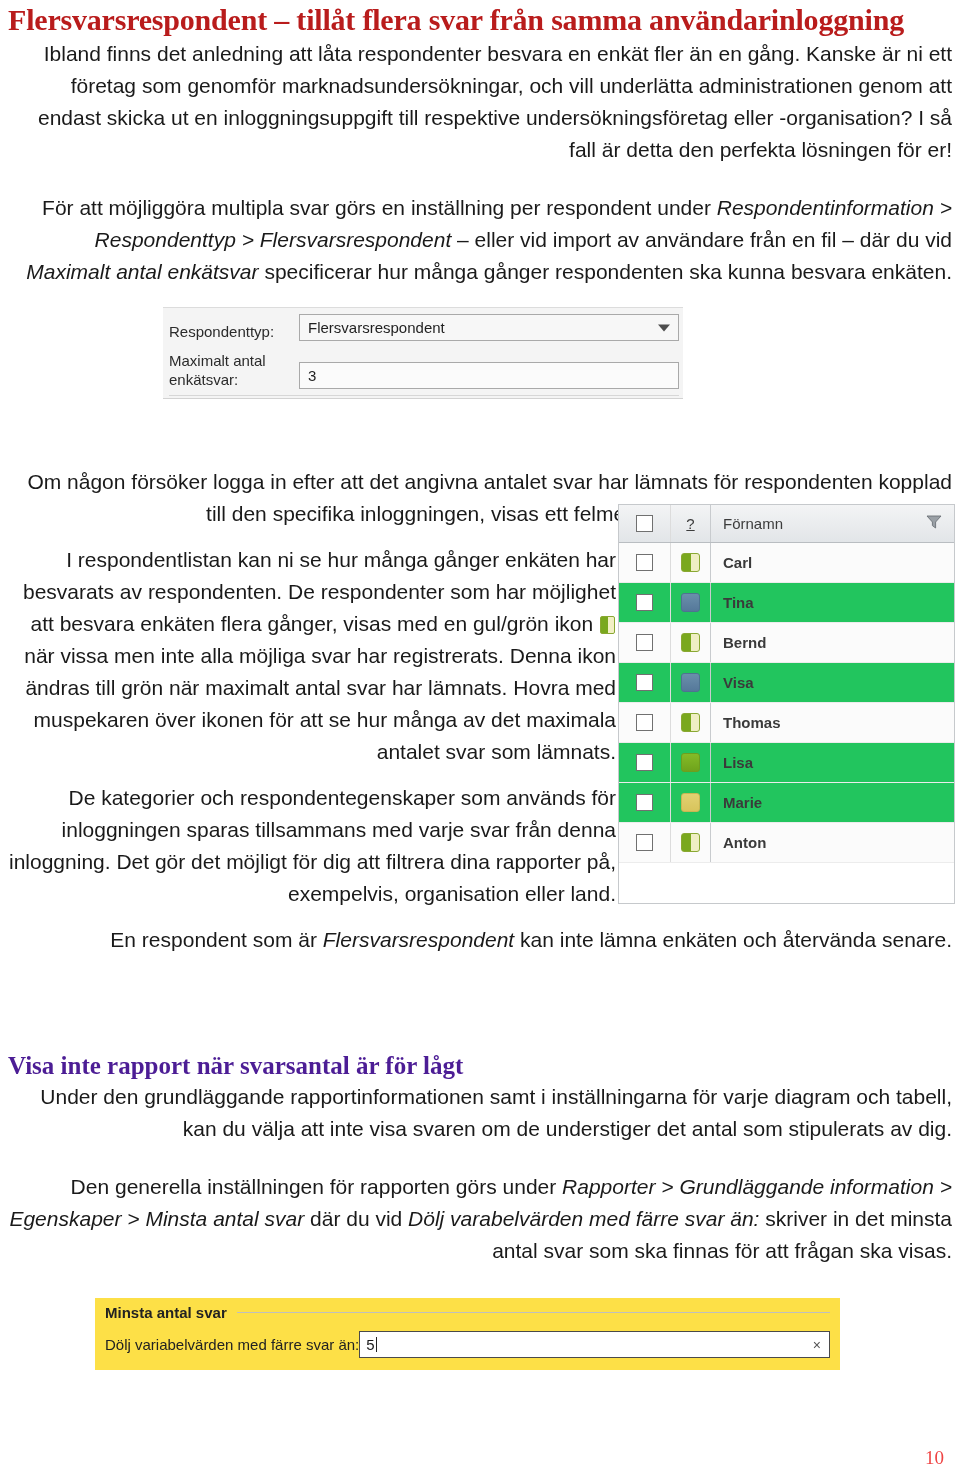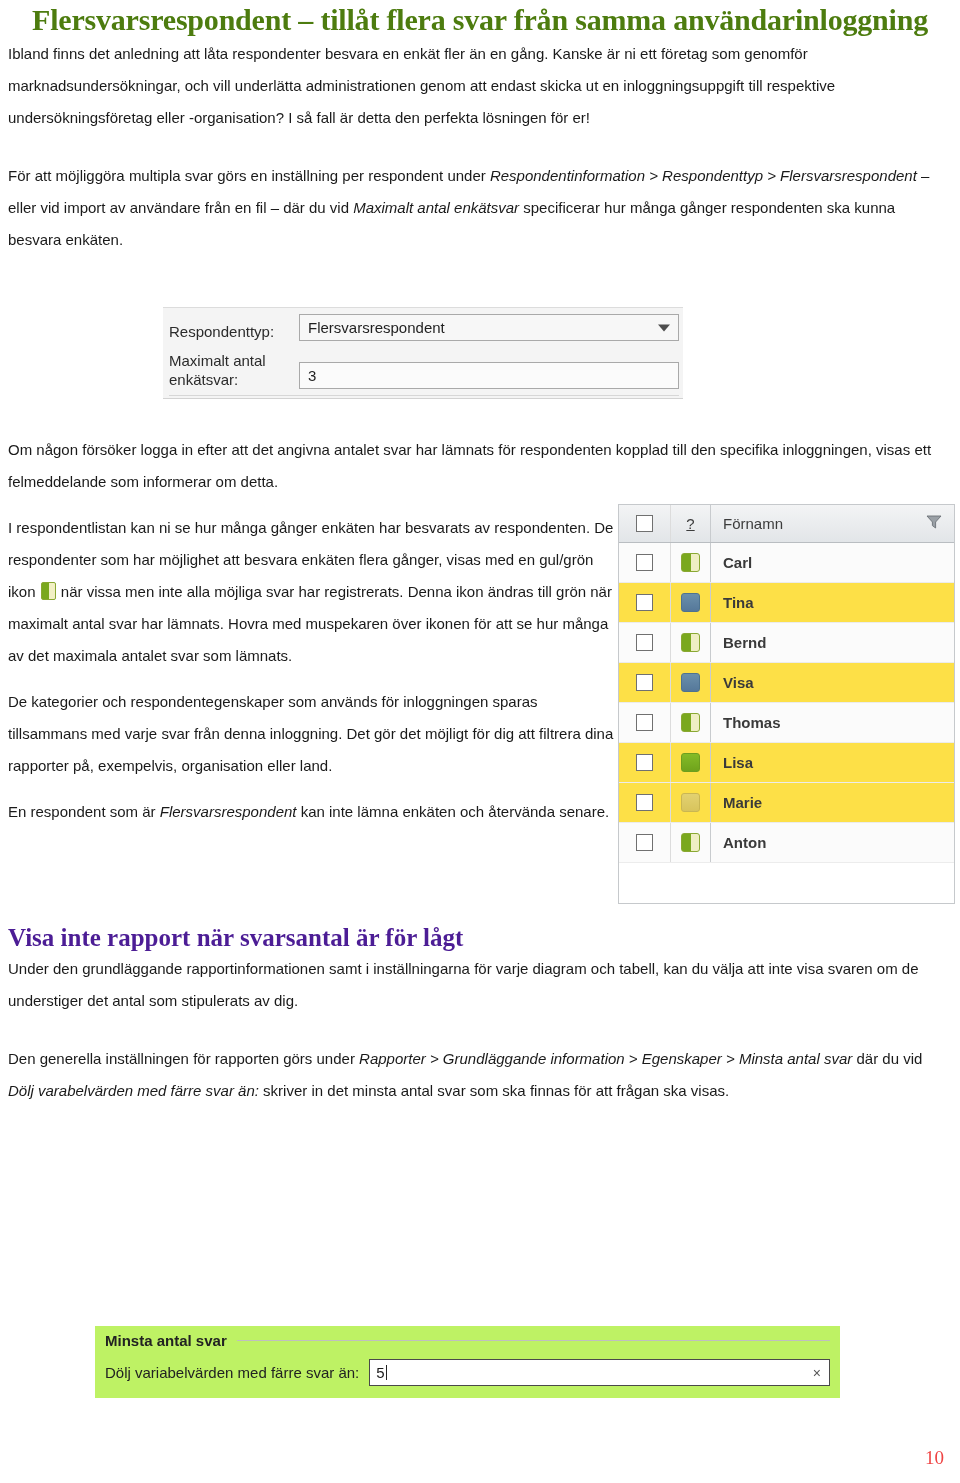--- a/index.html
+++ b/index.html
@@ -20,40 +20,39 @@
     height: 1483px;
     padding: 0 8px;
   }
 
   
   h1.doc-h1 {
     font-family: "Liberation Serif", serif;
     font-size: 30px;
     line-height: 1.05;
     font-weight: 700;
-    color: #4d7c0f;
+    color: #b91c1c;
     margin: 4px 0 2px 0;
     letter-spacing: -0.2px;
-    text-align: center;
   }
   h2.doc-h2 {
     font-family: "Liberation Serif", serif;
     font-size: 25px;
     line-height: 1.1;
     font-weight: 700;
     color: #4c1d95;
     margin: 10px 0 2px 0;
   }
 
   
   p.body {
-    font-size: 15px;
+    font-size: 21px;
     line-height: 32px;
     margin: 0 0 0 0;
-    text-align: left;
+    text-align: right;
     color: #1a1a1a;
   }
   .gap-sm { height: 14px; }
   .gap-md { height: 26px; }
 
   em.it { font-style: italic; }
 
   
   .inline-icon {
     display: inline-block;
@@ -139,21 +138,21 @@
     background: linear-gradient(to bottom, #f3f4f5 0%, #e2e5e8 100%);
     border-bottom: 1px solid #b9bdc1;
   }
   .lst-row {
     display: flex;
     align-items: center;
     height: 40px;
     border-bottom: 1px solid #ececec;
     font-weight: bold;
   }
-  .lst-row.alt { background: #fde047; }
+  .lst-row.alt { background: #22c55e; }
   .lst-row.plain { background: #fbfbfb; }
 
   .col-check {
     width: 52px; flex: 0 0 52px;
     display: flex; align-items: center; justify-content: center;
     border-right: 1px solid #dcdcdc;
     height: 100%;
   }
   .col-icon {
     width: 40px; flex: 0 0 40px;
@@ -197,24 +196,24 @@
   }
   .sq.split   { background: linear-gradient(to right, #7aa81e 0, #7aa81e 52%, #efeec2 52%, #efeec2 100%); border-color:#8aa832; }
   .sq.blue    { background: linear-gradient(to bottom, #6a8fab, #55789a); border-color:#4e7390; }
   .sq.green   { background: linear-gradient(to bottom, #84bb27, #6fa31c); border-color:#6d9e1f; }
   .sq.yellow  { background: linear-gradient(to bottom, #e2d171, #d8c45c); border-color:#c9b653; }
 
   
   .shot-min {
     position: absolute;
     left: 95px;
-    top: 1322px;
+    top: 1294px;
     width: 745px;
     height: 72px;
-    background: #bef264;
+    background: #fde047;
     padding: 6px 10px;
   }
   .fieldset-legend {
     display: flex;
     align-items: center;
     font-size: 15px;
     font-weight: 700;
     color: #222;
     margin-bottom: 10px;
   }
@@ -224,21 +223,20 @@
     background: #bfbfbf;
     margin-left: 10px;
   }
   .min-row {
     display: flex;
     align-items: center;
   }
   .min-label {
     font-size: 15px;
     color: #222;
-    margin-right: 10px;
     white-space: nowrap;
   }
   .min-input {
     position: relative;
     flex: 1 1 auto;
     height: 27px;
     border: 1px solid #4a4a4a;
     background: #ffffff;
     display: flex;
     align-items: center;

